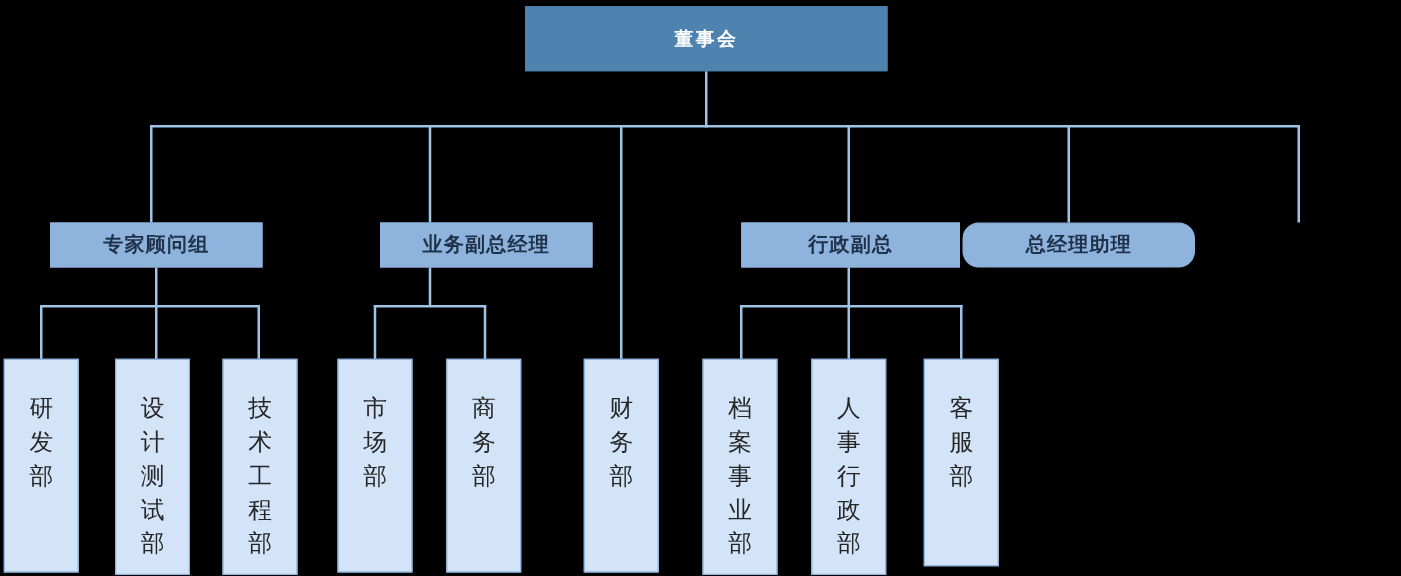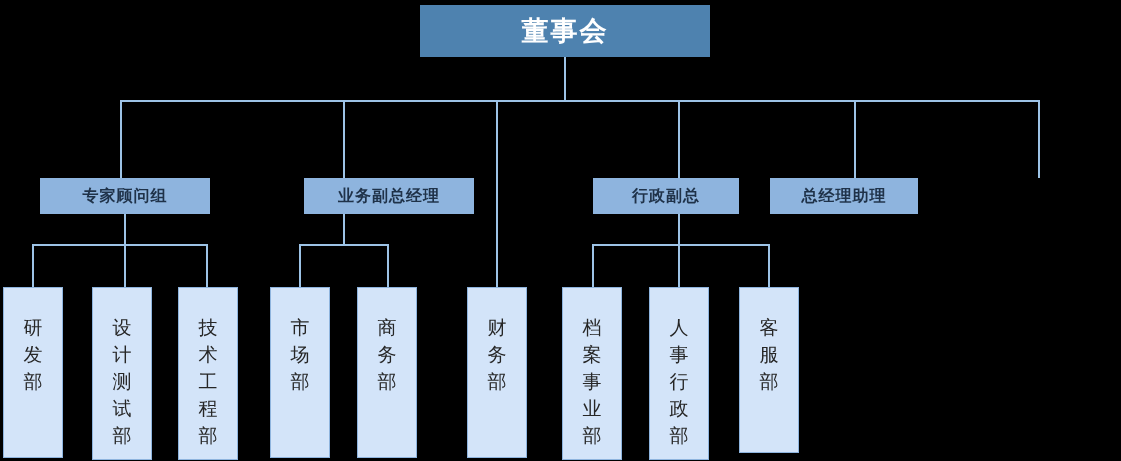--- a/index.html
+++ b/index.html
@@ -6,21 +6,21 @@
   html,body{margin:0;padding:0;background:#000;}
   body{width:1121px;height:461px;overflow:hidden;
        font-family:"DejaVu Sans","Liberation Sans",sans-serif;}
   #chart{position:relative;width:1121px;height:461px;background:#000;}
 
   .node{position:absolute;box-sizing:border-box;display:flex;
         align-items:center;justify-content:center;}
 
   
   .lvl1{background:#4E82AF;border:1px solid #4E82AF;
-        color:#FFFFFF;font-weight:bold;font-size:27px;letter-spacing:2px;}
+        color:#FFFFFF;font-weight:bold;font-size:15px;letter-spacing:2px;}
 
   
   .lvl2{background:#8EB4DE;border:1px solid #8EB4DE;
         color:#1F3249;font-weight:bold;font-size:16px;letter-spacing:1px;}
 
   
   .lvl3{background:#D3E4F9;border:1px solid #8EB4DE;
         color:#262626;font-weight:normal;font-size:19px;
         align-items:flex-start;padding-top:26px;}
   .vtext{display:block;text-align:center;line-height:1.42;
@@ -66,24 +66,24 @@
   <div class="node lvl1" style="left:420px;top:5px;width:290px;height:52px;">
     <span>董事会</span>
   </div>
 
   <div class="node lvl2" style="left:40px;top:178px;width:170px;height:36px;">
     <span>专家顾问组</span>
   </div>
   <div class="node lvl2" style="left:258px;top:178px;width:170px;height:36px;margin-left:46px;">
     <span>业务副总经理</span>
   </div>
-  <div class="node lvl2" style="left:593px;top:178px;width:146px;height:36px;">
+  <div class="node lvl2" style="left:593px;top:178px;width:175px;height:36px;">
     <span>行政副总</span>
   </div>
-  <div class="node lvl2" style="left:770px;top:178px;width:148px;height:36px;">
+  <div class="node lvl2" style="left:770px;top:178px;width:186px;height:36px;border-radius:13px;">
     <span>总经理助理</span>
   </div>
 
   <div class="node lvl3" style="left:3px;top:287px;width:60px;height:171px;">
     <span class="vtext">
         <span>研</span>
         <span>发</span>
         <span>部</span>
       </span>
   </div>

